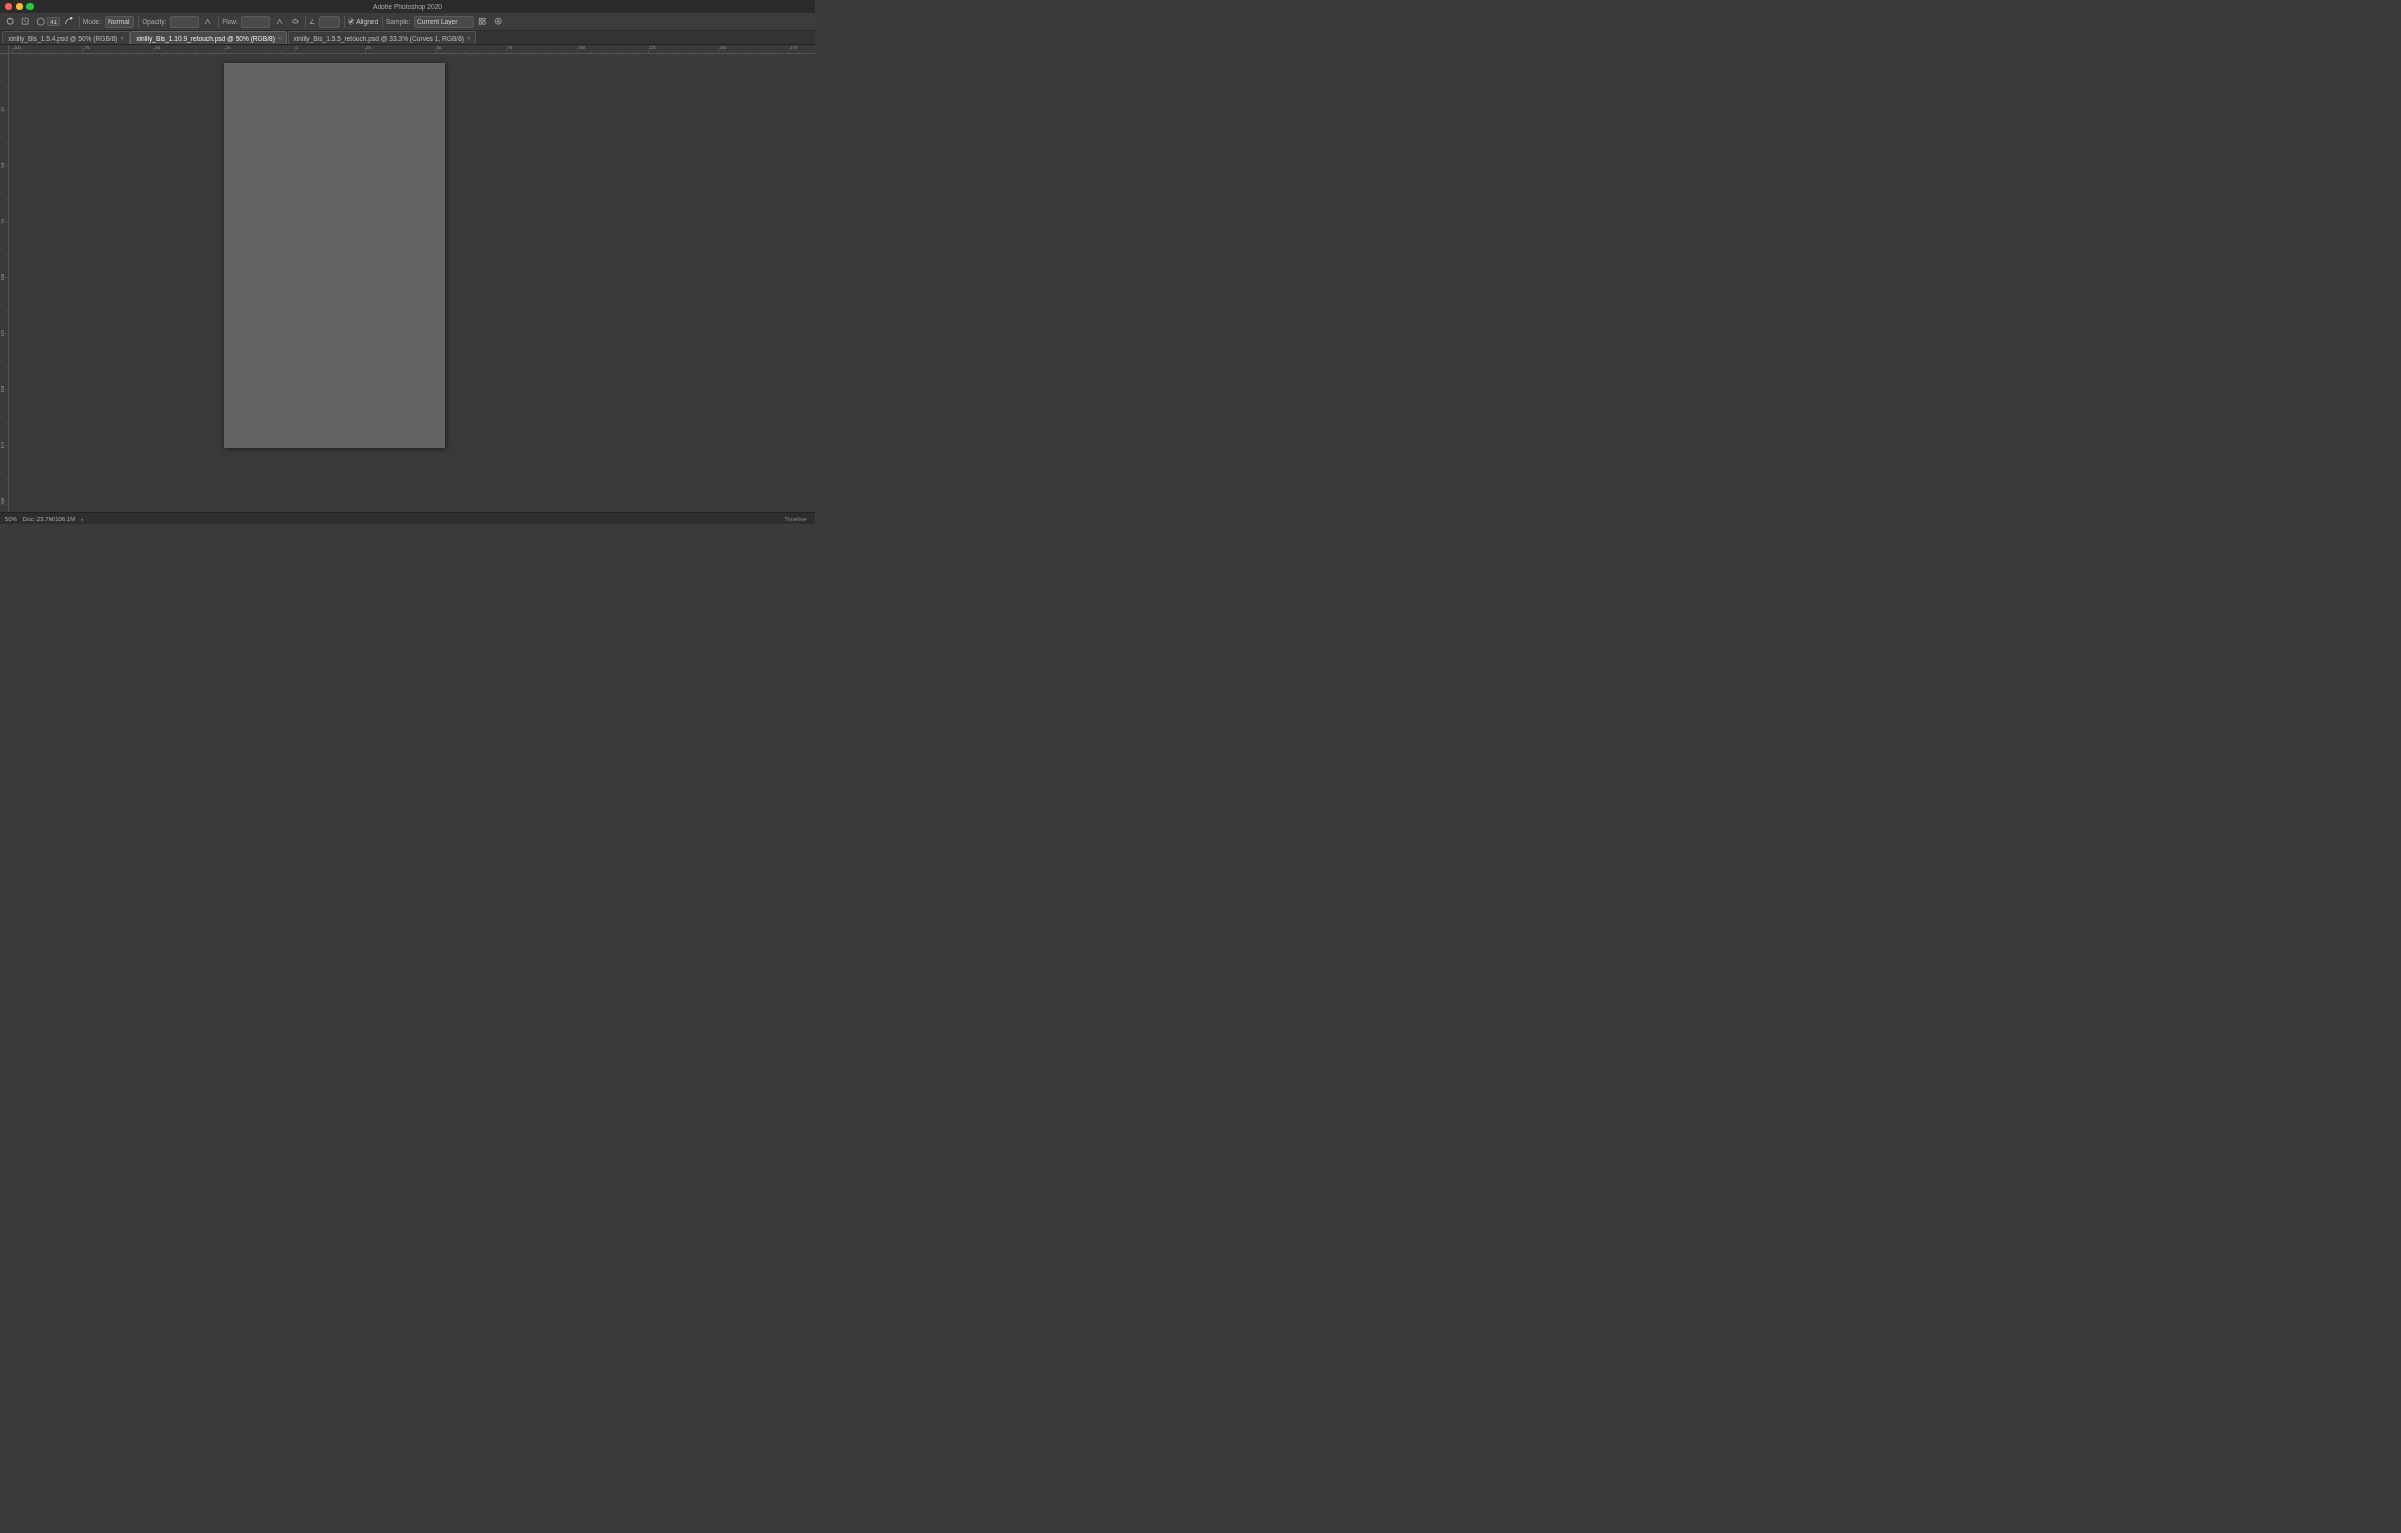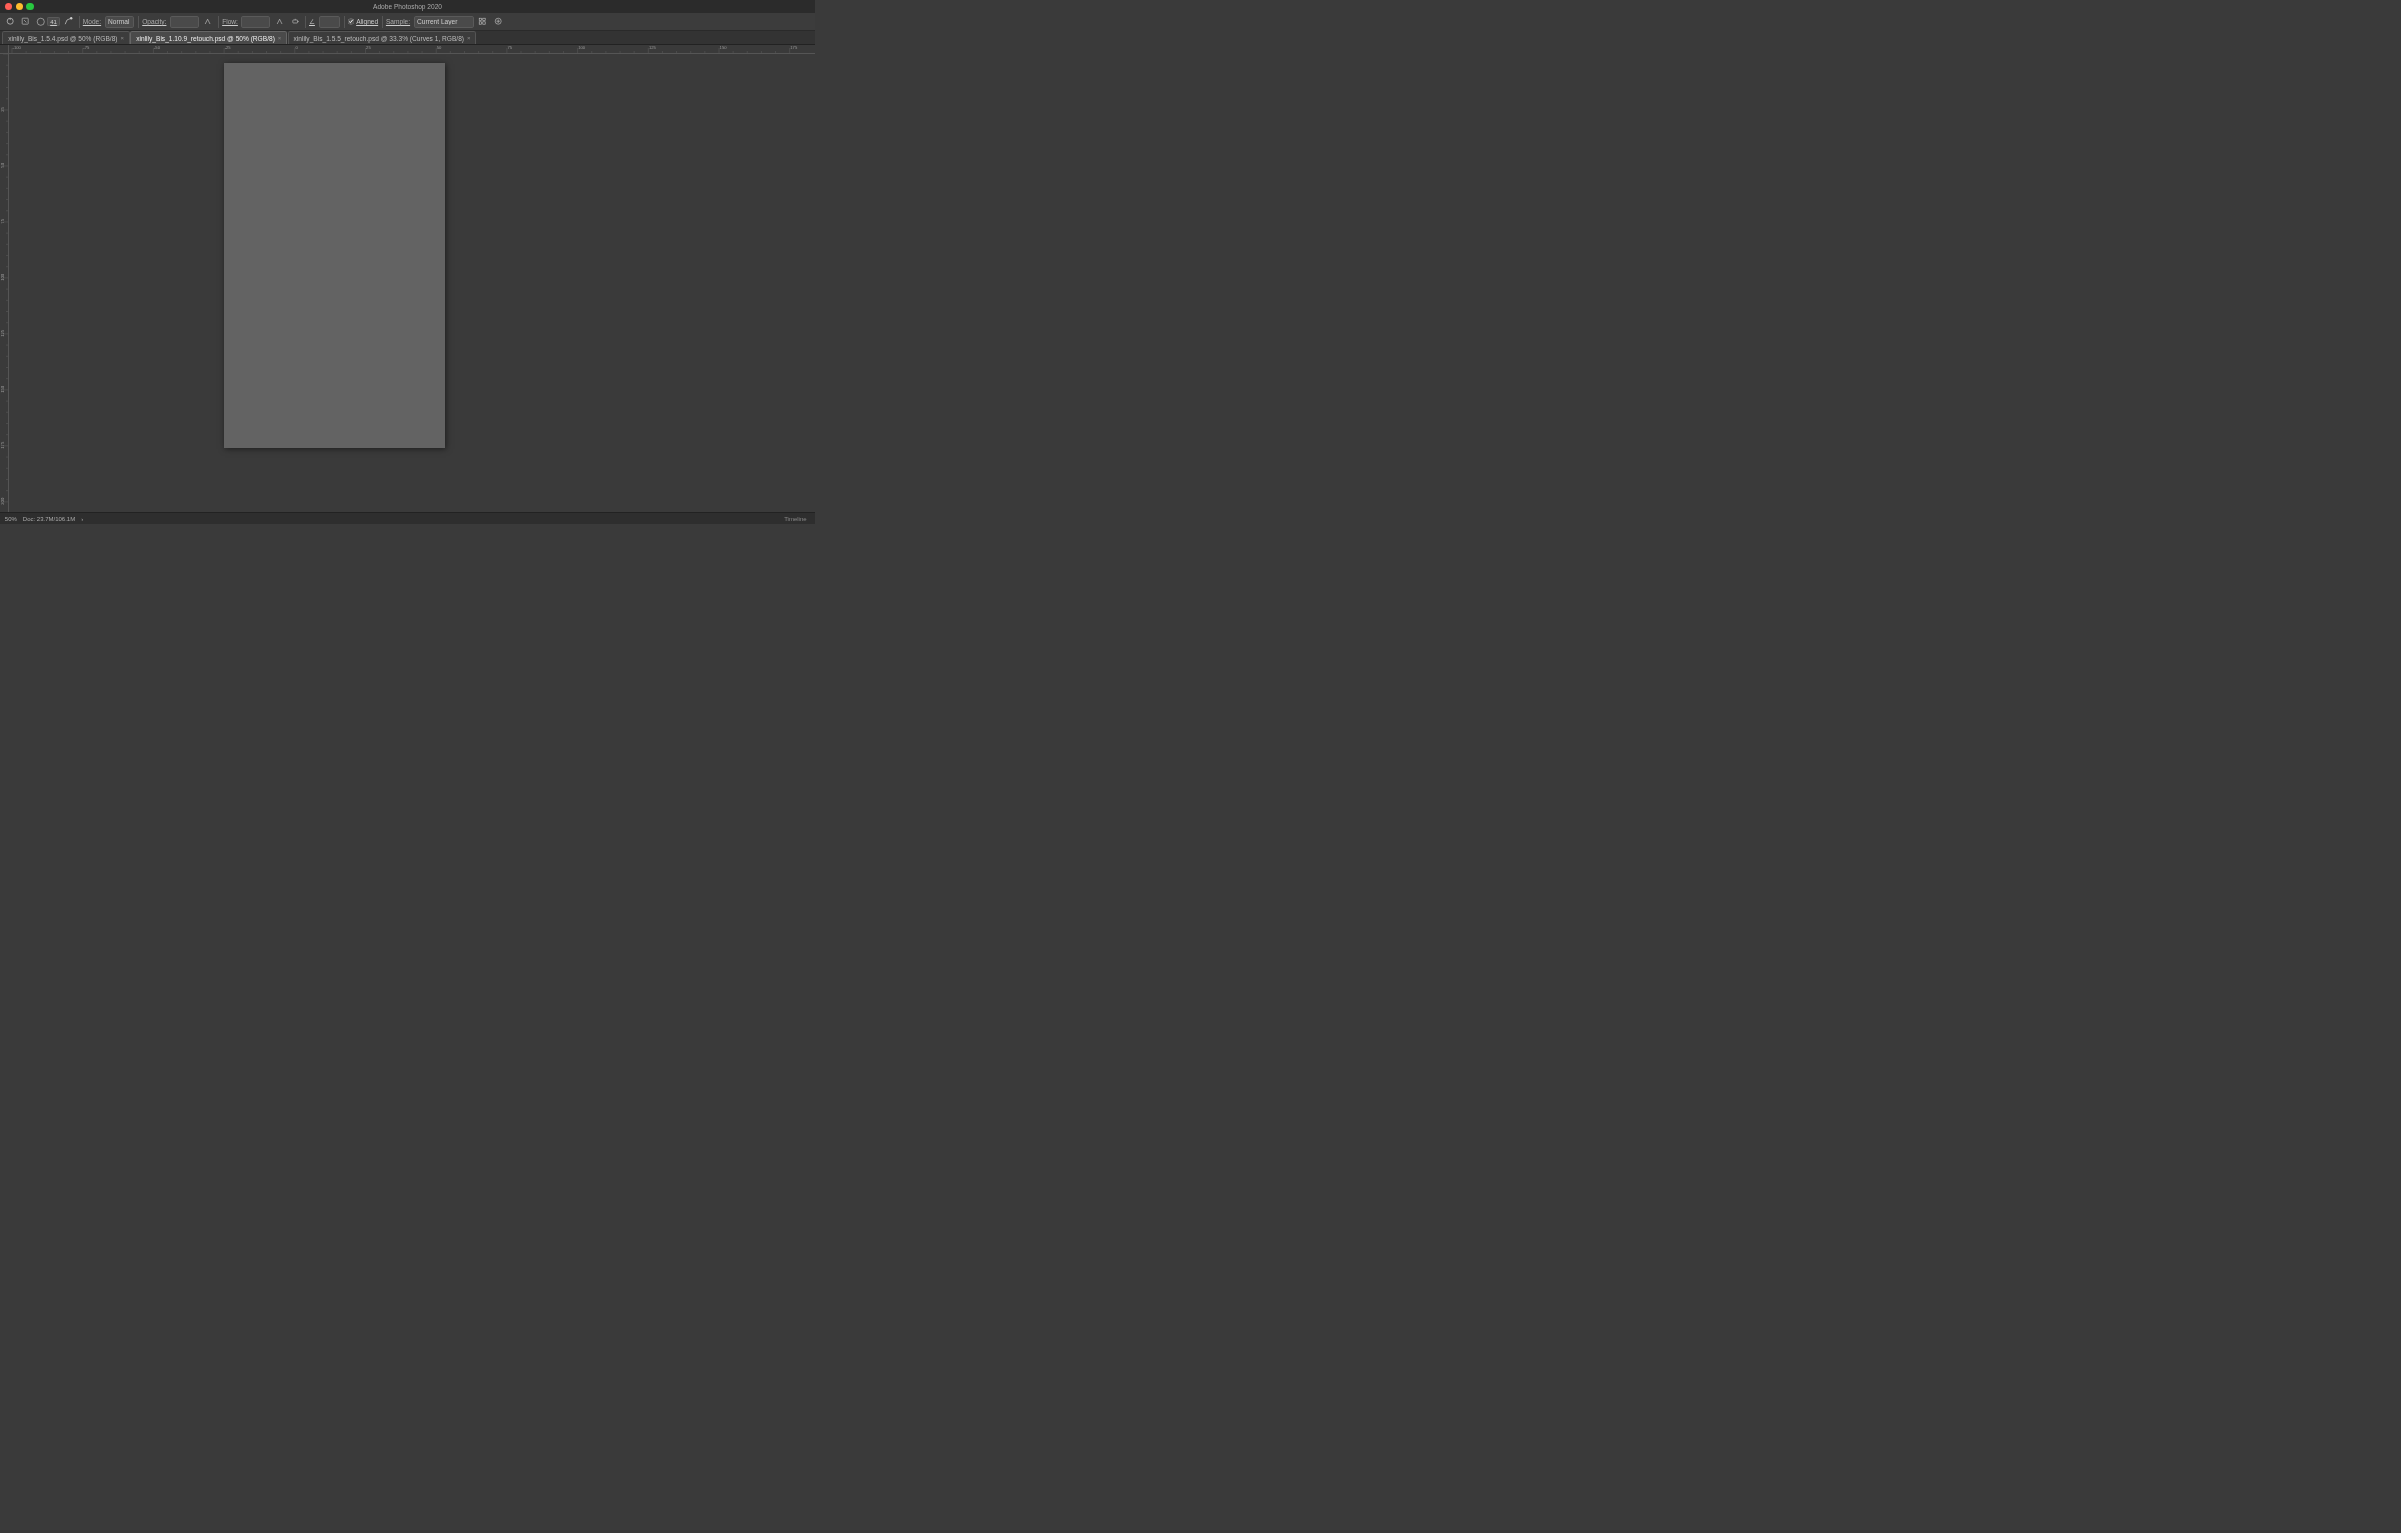--- a/index.html
+++ b/index.html
@@ -45,21 +45,20 @@
 
     
     #toolbar {
       height: 18px;
       background: #3c3c3c;
       display: flex;
       align-items: center;
       padding: 0 3.6px;
       gap: 2.4px;
       border-bottom: 0.6px solid #2a2a2a;
-      text-decoration: underline;
     }
     .toolbar-icon {
       width: 13px;
       height: 13px;
       display: flex;
       align-items: center;
       justify-content: center;
       border-radius: 1.8px;
       cursor: pointer;
       color: #ccc;

